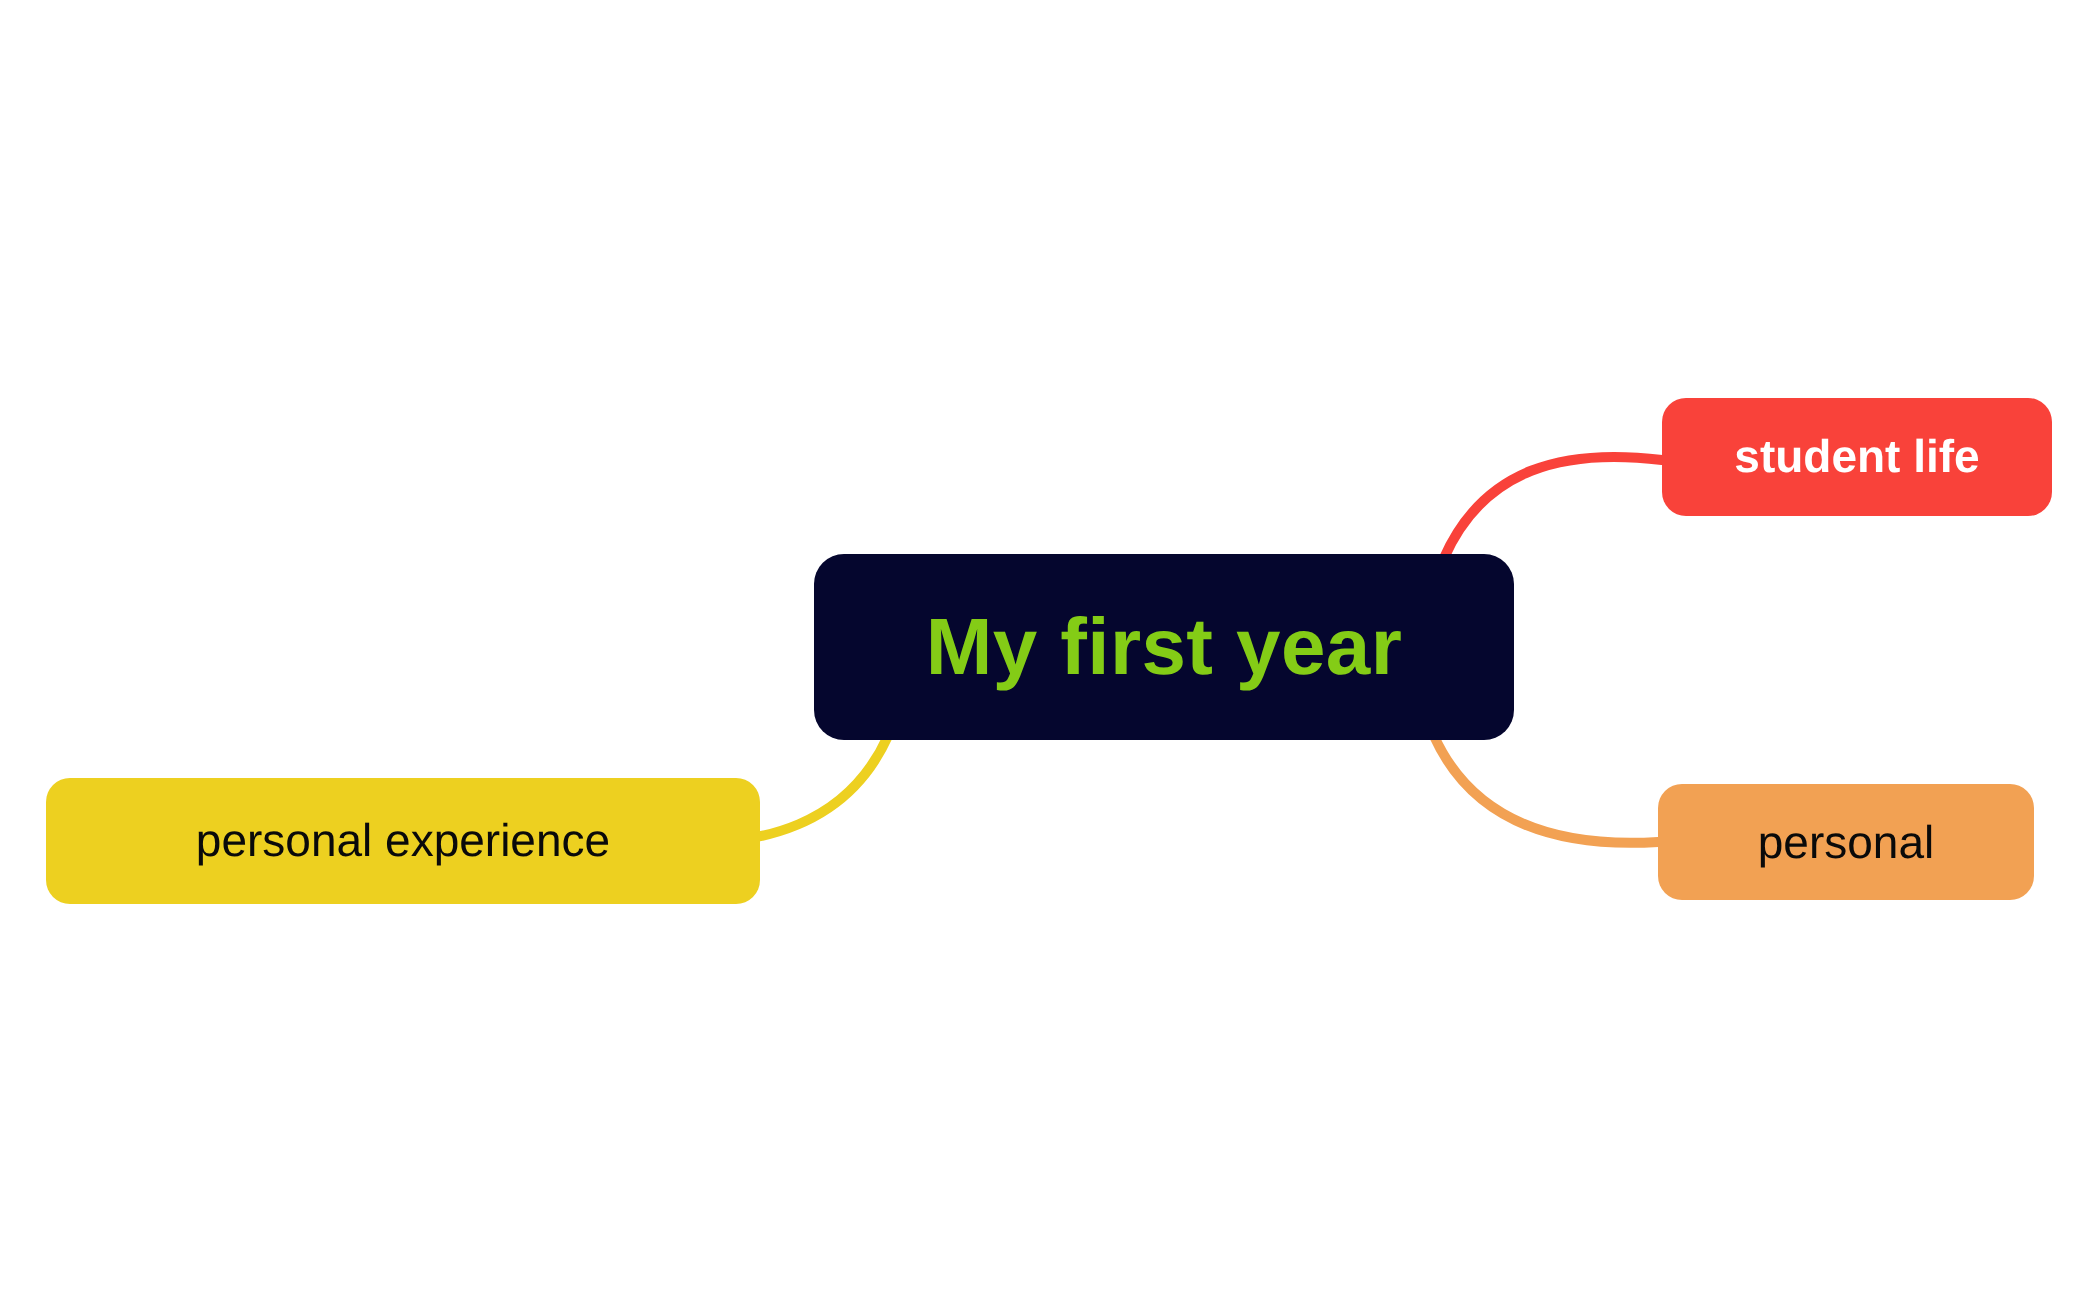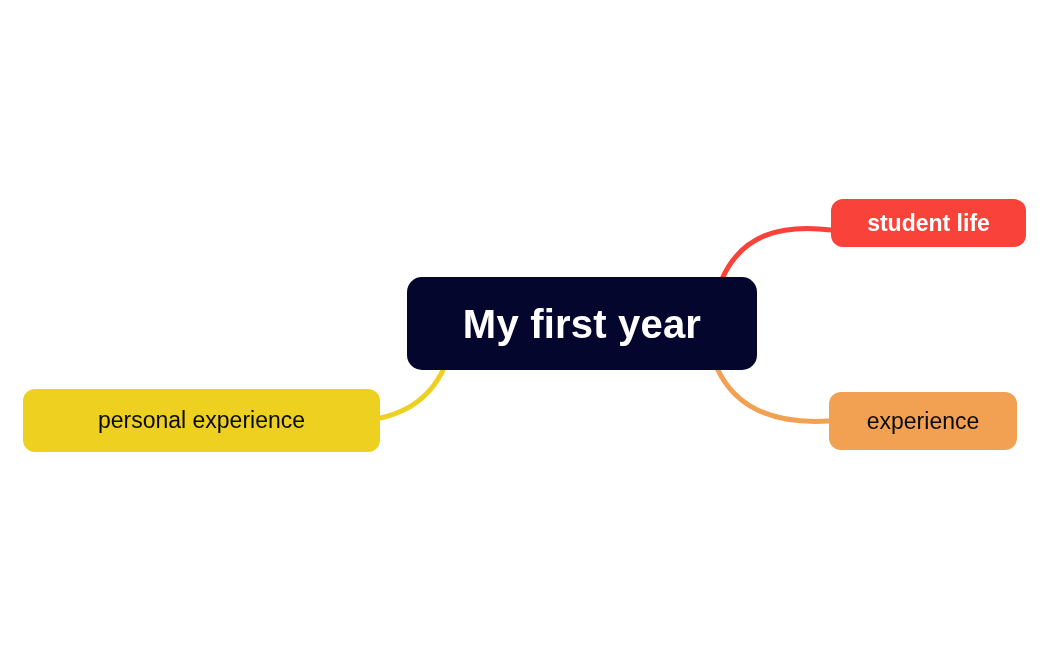--- a/index.html
+++ b/index.html
@@ -45,32 +45,32 @@
   #node-root {
     left: 407px;
     top: 277px;
     width: 350px;
     height: 93px;
     background: #05062E;
     border-radius: 15px;
     z-index: 3;
   }
   #node-root .node-label {
-    color: #ffffff;
+    color: #84cc16;
     font-size: 40px;
     font-weight: 700;
     letter-spacing: 0.2px;
   }
 
   
   #node-student-life {
     left: 831px;
     top: 199px;
     width: 195px;
-    height: 48px;
+    height: 59px;
     background: #F9423A;
     border-radius: 12px;
     z-index: 3;
   }
   #node-student-life .node-label {
     color: #ffffff;
     font-size: 23px;
     font-weight: 600;
   }
 
@@ -122,20 +122,20 @@
 
   <div class="node" id="node-root">
     <span class="node-label">My first year</span>
   </div>
 
   <div class="node" id="node-student-life">
     <span class="node-label">student life</span>
   </div>
 
   <div class="node" id="node-academics">
-    <span class="node-label">experience</span>
+    <span class="node-label">personal</span>
   </div>
 
   <div class="node" id="node-personal-experience">
     <span class="node-label">personal experience</span>
   </div>
 
 </div>
 
 </body></html>

